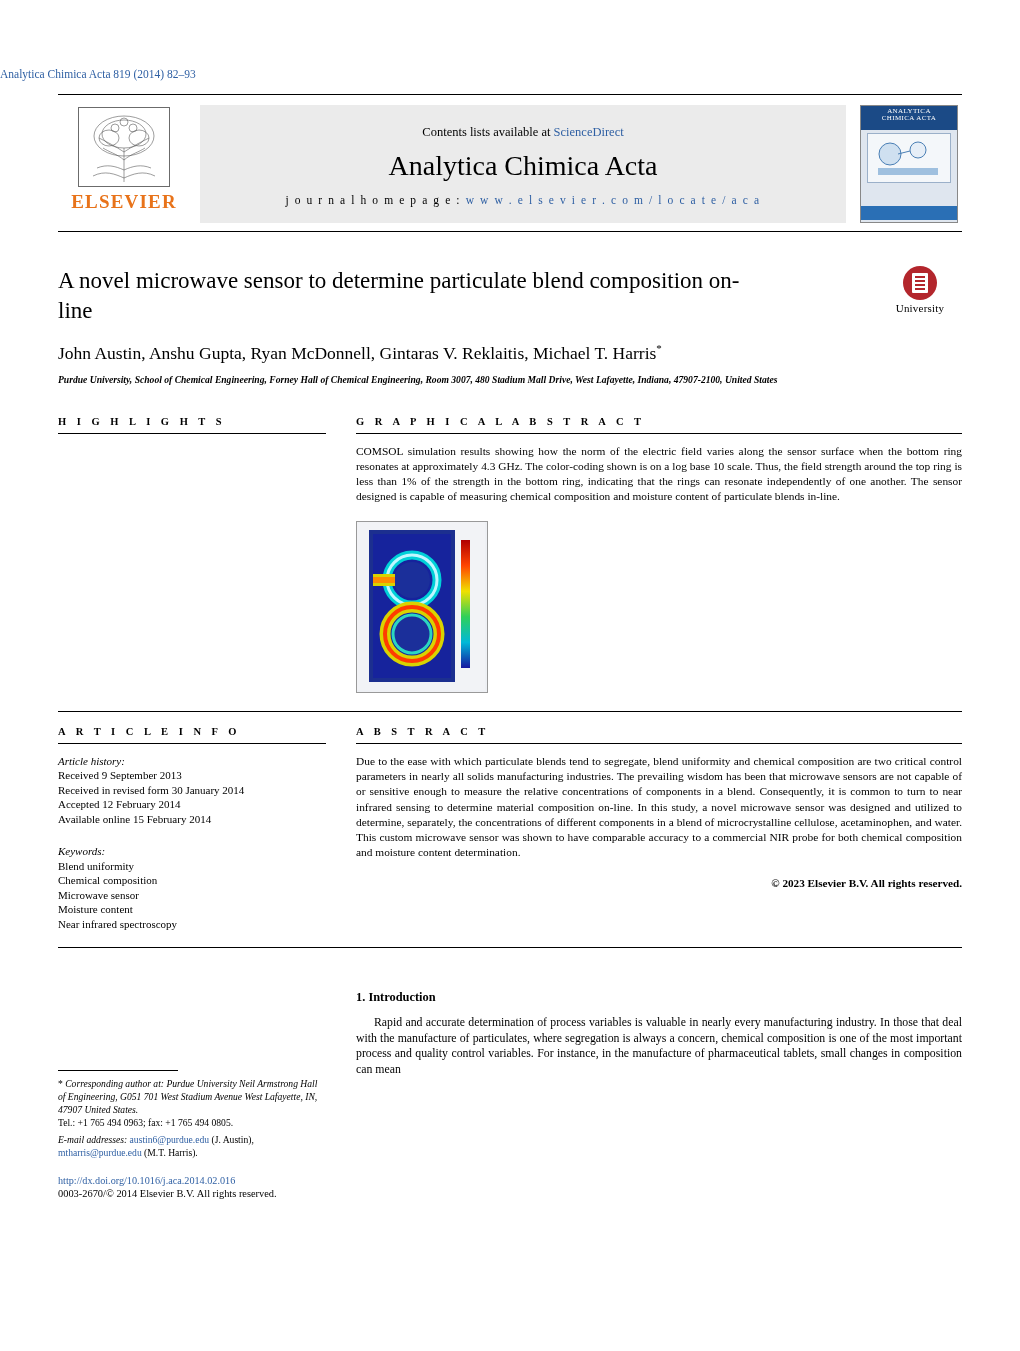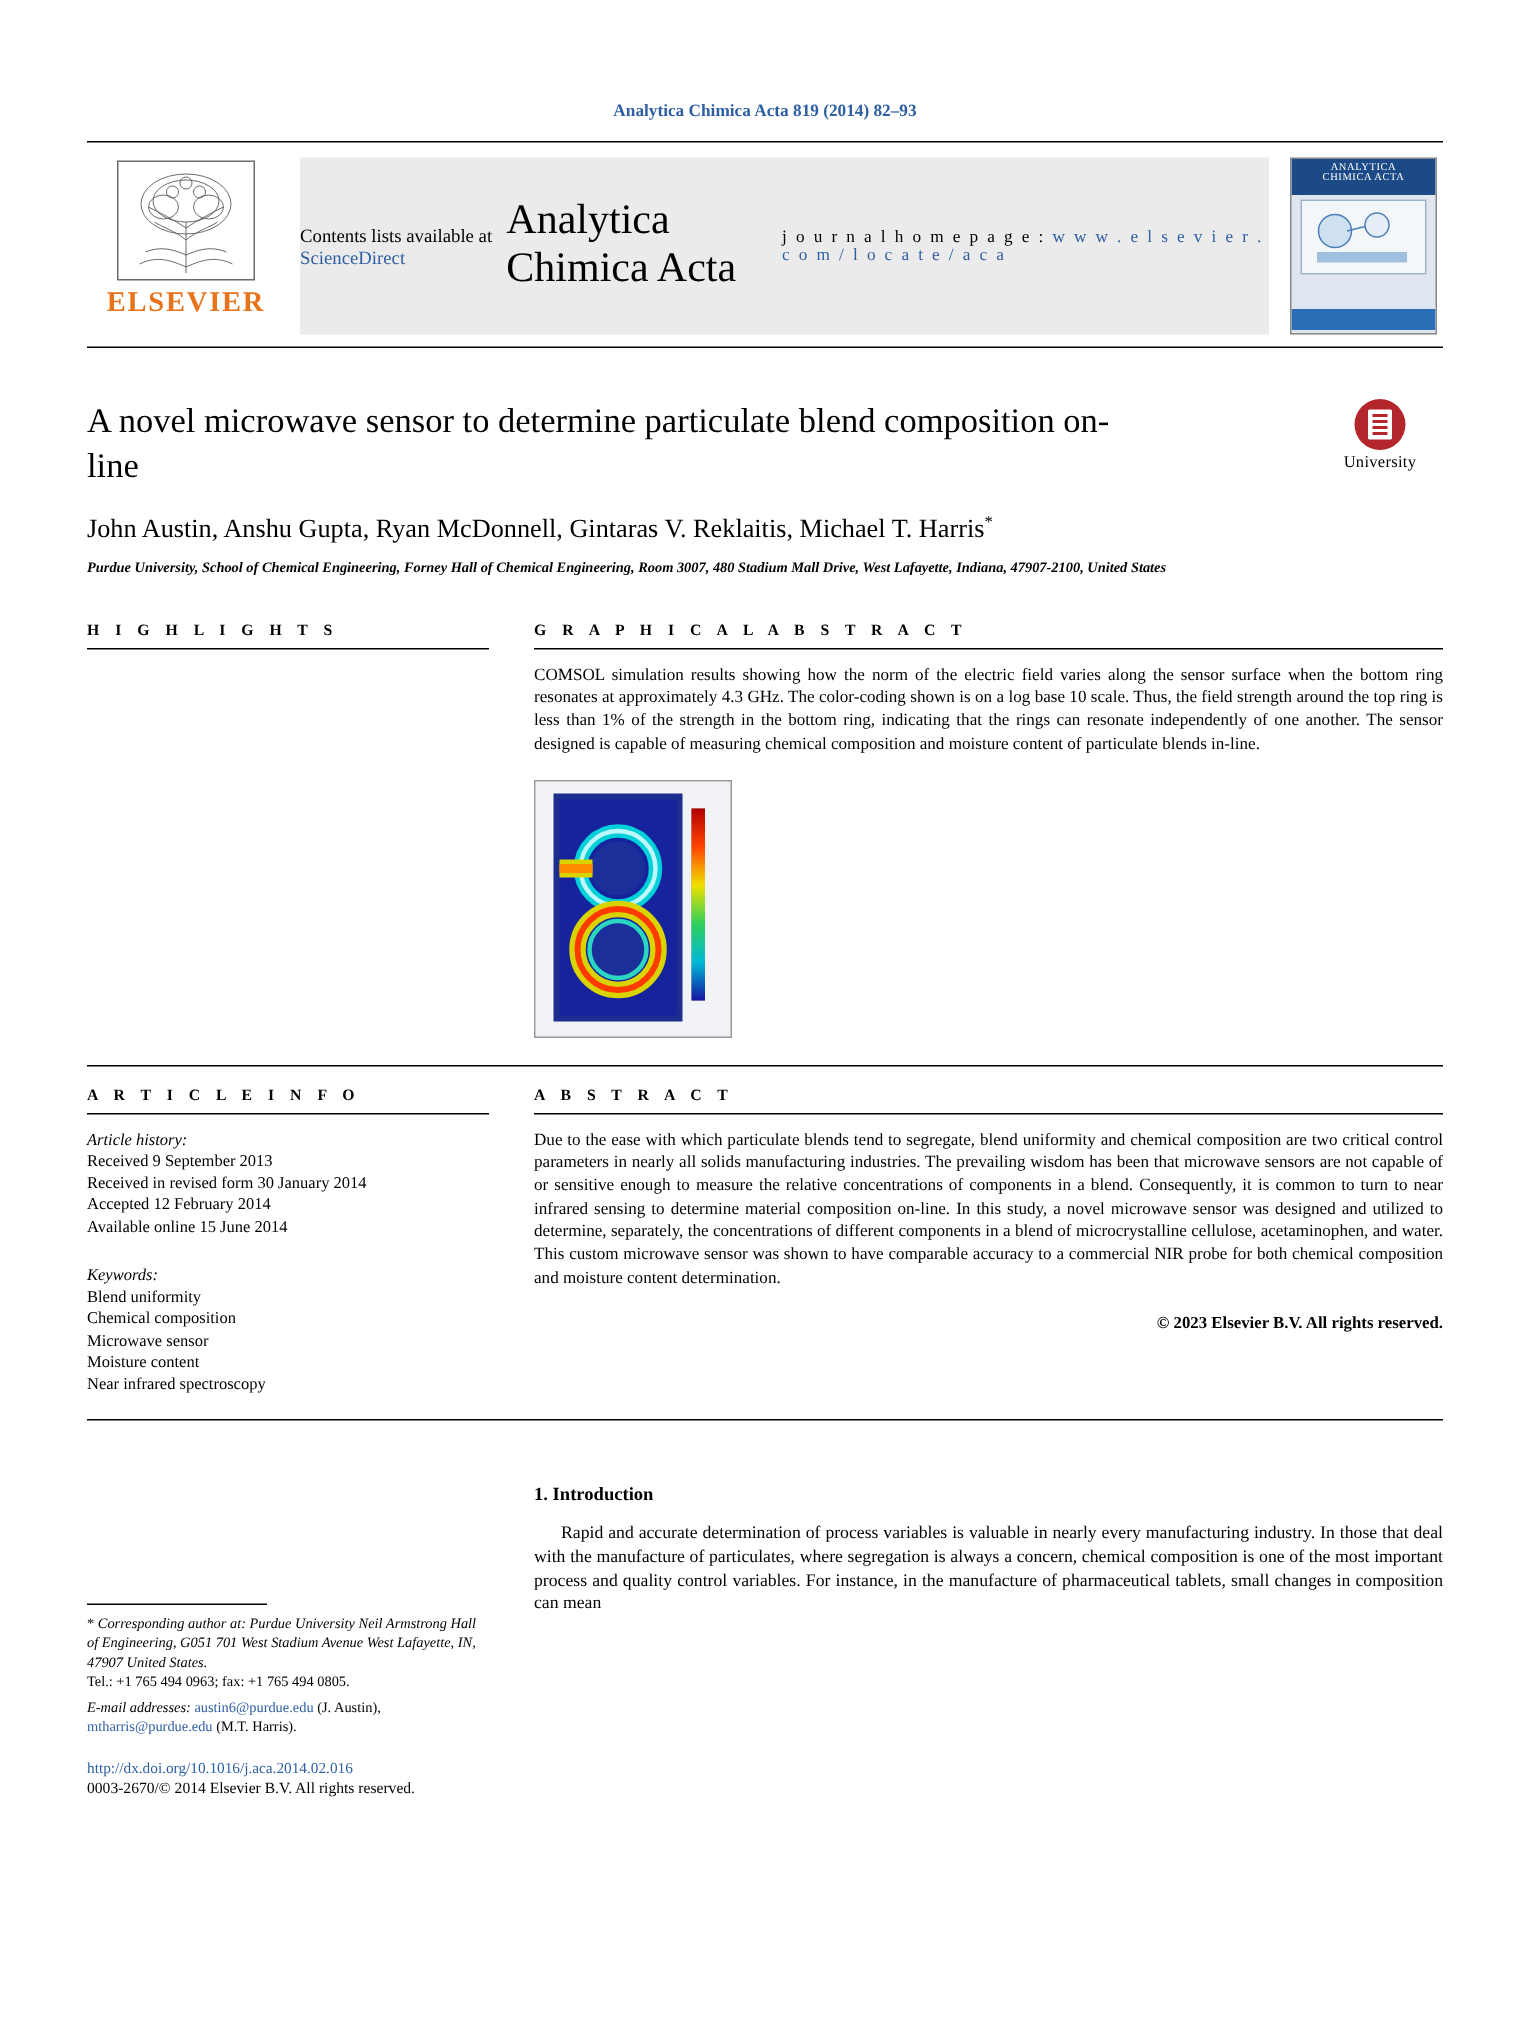--- a/index.html
+++ b/index.html
@@ -7,26 +7,24 @@
     width:1020px; height:1351px;
     background:#ffffff;
     font-family:"Liberation Serif", serif;
     color:#000;
     position:relative;
   }
   .page { position:relative; width:1020px; height:1351px; box-sizing:border-box; }
 
   
   .journal-ref {
-    text-align:center;
     font-size:11.5px;
     color:#2e5fa3;
     padding-top:68px;
     font-family:"Liberation Serif", serif;
-    font-weight:bold;
   }
 
   
   .masthead {
     margin:14px 58px 0 58px;
     border-top:1.2px solid #000;
     border-bottom:1.2px solid #000;
     padding:10px 0 8px 0;
     display:flex;
     align-items:stretch;
@@ -51,21 +49,21 @@
     font-family:"Liberation Serif", serif;
     font-size:19px;
     letter-spacing:1.2px;
     font-weight:bold;
     margin-top:4px;
   }
   .center-block {
     flex:1;
     background:#ebebeb;
     margin:0 10px;
-    display:flex; flex-direction:row; align-items:center; justify-content:center;
+    display:flex; flex-direction:column; align-items:center; justify-content:center;
     border:0;
   }
   .contents-line { font-size:12.5px; margin-top:2px; }
   .contents-line a { color:#2e5fa3; text-decoration:none; }
   .journal-title {
     font-size:28px;
     margin:10px 0 12px 0;
     font-family:"Liberation Serif", serif;
   }
   .homepage-line {
@@ -323,21 +321,21 @@
   </div>
 
   <div class="cols" style="margin-top:14px;">
     <div class="col-left">
       <div class="sec-head">A R T I C L E   I N F O</div>
       <div class="ainfo">
         <div class="ital">Article history:</div>
         <div>Received 9 September 2013</div>
         <div>Received in revised form 30 January 2014</div>
         <div>Accepted 12 February 2014</div>
-        <div>Available online 15 June 2014</div>
+        <div>Available online 15 February 2014</div>
       </div>
       <div class="kw">
         <div class="kw-head">Keywords:</div>
         <div>Blend uniformity</div>
         <div>Chemical composition</div>
         <div>Microwave sensor</div>
         <div>Moisture content</div>
         <div>Near infrared spectroscopy</div>
       </div>
     </div>

